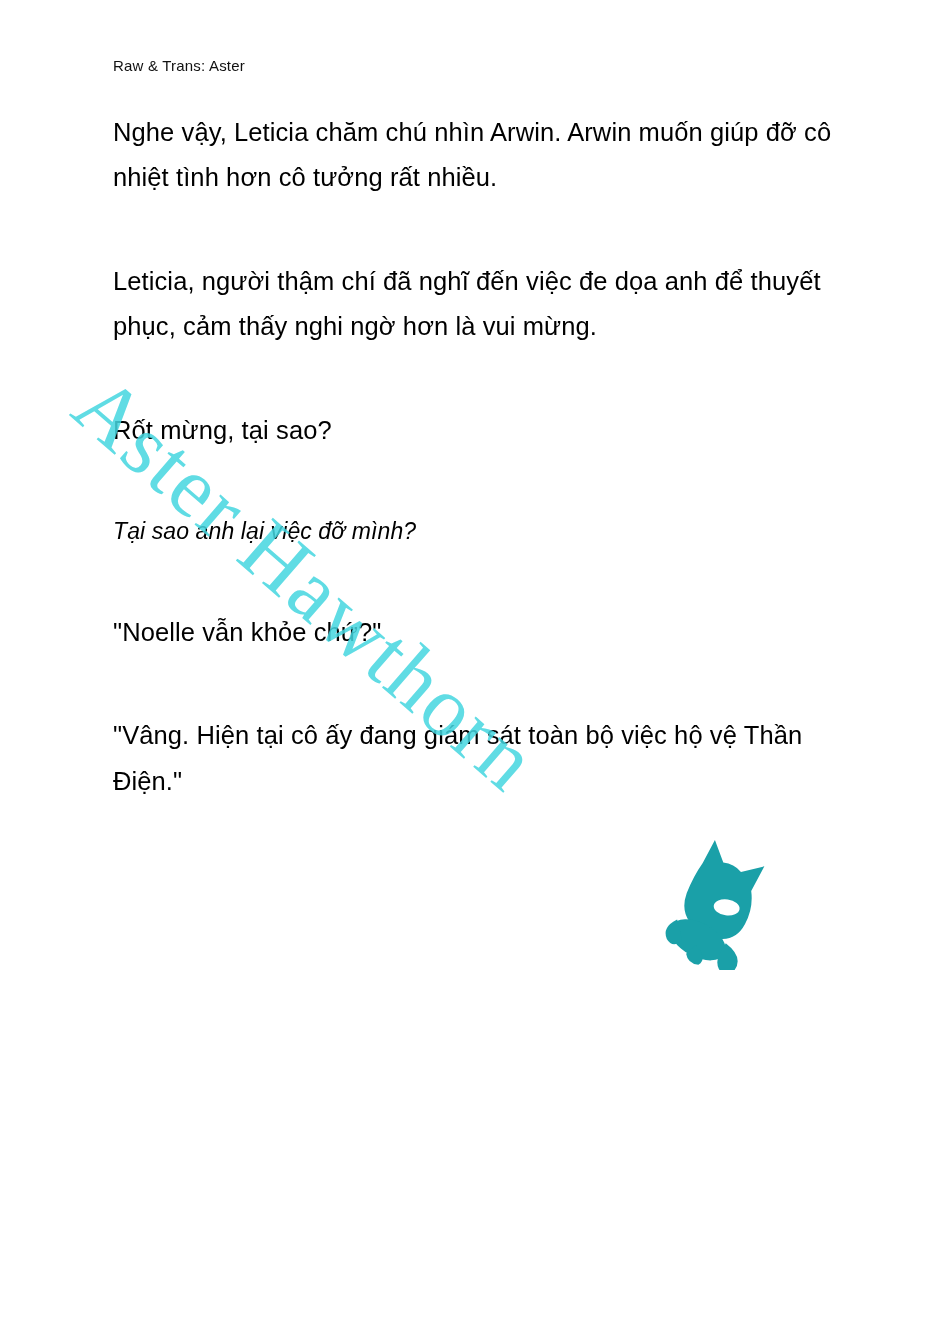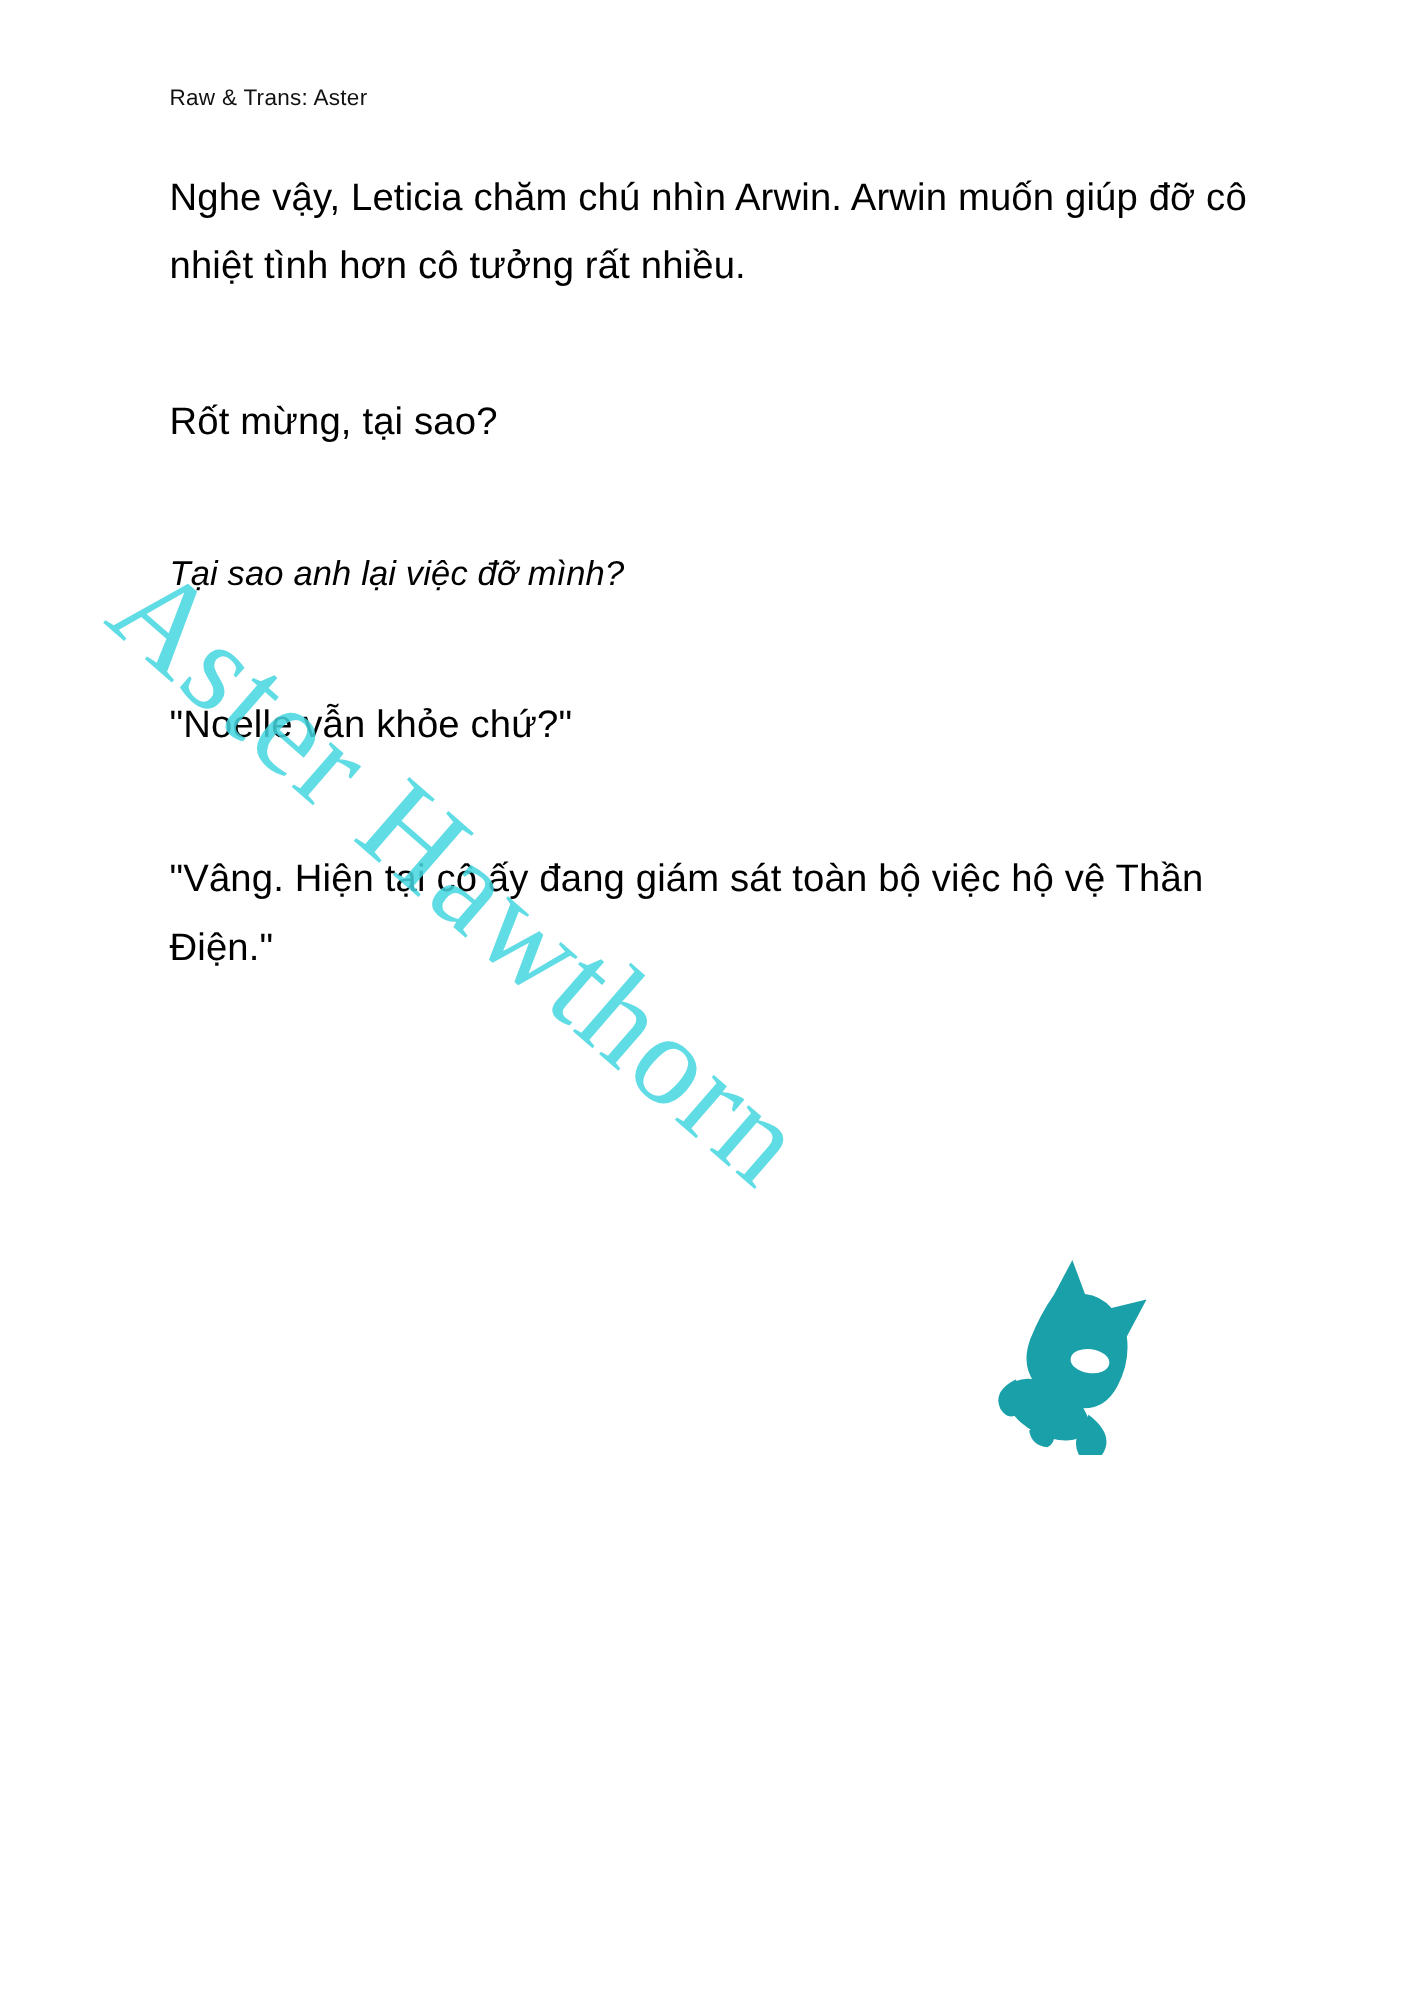--- a/index.html
+++ b/index.html
@@ -74,20 +74,21 @@
 </style>
 </head>
 <body>
 
 <div class="page">
 
   <div class="header-note">Raw &amp; Trans: Aster</div>
 
   <div class="content">
     <p class="para">Nghe vậy, Leticia chăm chú nhìn Arwin. Arwin muốn giúp đỡ cô nhiệt tình hơn cô tưởng rất nhiều.</p>
+    <p class="para">Leticia, người thậm chí đã nghĩ đến việc đe dọa anh để thuyết phục, cảm thấy nghi ngờ hơn là vui mừng.</p>
     <p class="para">Rốt mừng, tại sao?</p>
     <p class="para italic">Tại sao anh lại việc đỡ mình?</p>
     <p class="para">"Noelle vẫn khỏe chứ?"</p>
     <p class="para">"Vâng. Hiện tại cô ấy đang giám sát toàn bộ việc hộ vệ Thần Điện."</p>
   </div>
 
   <div class="watermark">
     <div class="watermark-text">Aster Hawthorn</div>
   </div>
 

